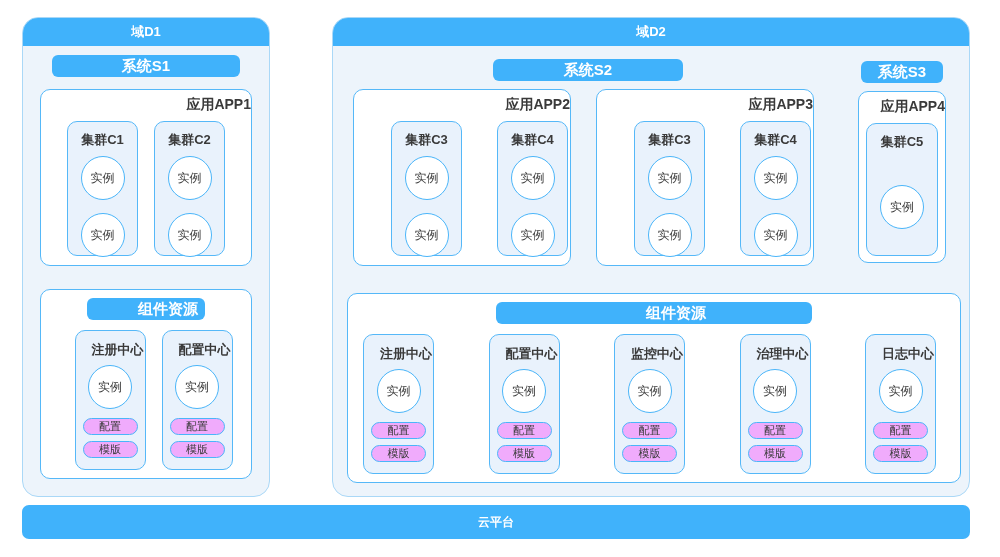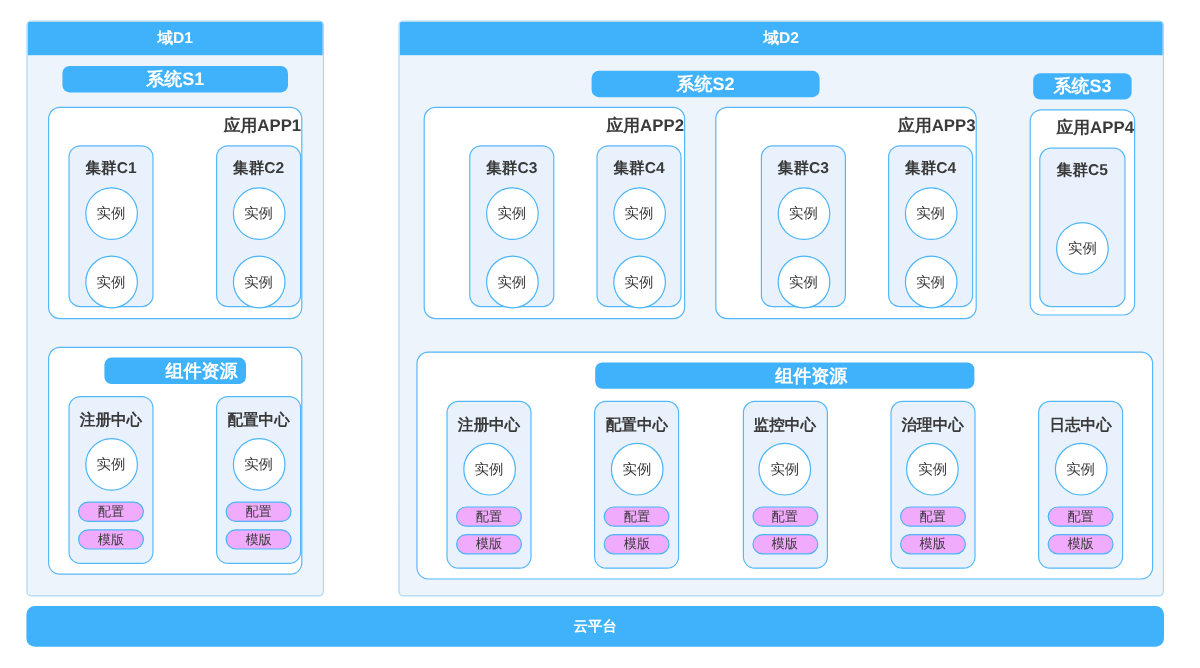--- a/index.html
+++ b/index.html
@@ -9,45 +9,45 @@
     --box-border:#55b8f8;
     --pill-border:#4ab5f9;
     --cluster-bg:#e9f2fc;
     --text-dark:#3a3a3a;
   }
   *{box-sizing:border-box;margin:0;padding:0;}
   body{background:#ffffff;font-family:"Liberation Sans",sans-serif;}
   .canvas{position:relative;width:1000px;height:557px;background:#ffffff;overflow:hidden;}
 
   .domain{position:absolute;background:var(--panel-bg);border:1px solid var(--domain-border);
-          border-radius:4px;overflow:hidden;}
+          border-radius:16px;overflow:hidden;}
   .domain-header{height:28px;background:var(--accent);display:flex;align-items:center;justify-content:center;
           color:#ffffff;font-weight:bold;font-size:13px;}
 
   .badge{background:var(--accent);color:#ffffff;font-weight:bold;font-size:15px;border-radius:6px;
           height:22px;display:flex;align-items:center;justify-content:center;}
   .abs{position:absolute;}
 
   .whitebox{position:absolute;background:#ffffff;border:1px solid var(--box-border);border-radius:10px;}
   .app-title{text-align:right;font-weight:bold;font-size:14px;color:var(--text-dark);margin-top:6px;}
   .row{display:flex;justify-content:center;}
-  .gap34{gap:52px;justify-content:flex-end;}
+  .gap34{gap:16px;}
   .gap35{gap:35px;padding-left:35px;}
   .spread{justify-content:space-between;padding:0 24px;}
 
   .cluster{background:var(--cluster-bg);border:1px solid var(--box-border);border-radius:10px;
           width:71px;height:135px;display:flex;flex-direction:column;align-items:center;}
   .center-box{background:var(--cluster-bg);border:1px solid var(--box-border);border-radius:10px;
           width:71px;height:140px;display:flex;flex-direction:column;align-items:center;}
   .small-title{font-weight:bold;font-size:13px;color:var(--text-dark);}
   .instance{width:44px;height:44px;border-radius:50%;border:1.5px solid var(--pill-border);background:#ffffff;
           display:flex;align-items:center;justify-content:center;font-size:12px;color:var(--text-dark);flex:none;}
   .pill{width:55px;height:17px;border:1px solid var(--pill-border);border-radius:9px;background:#f0abfc;
           display:flex;align-items:center;justify-content:center;font-size:11px;color:var(--text-dark);flex:none;}.mt6{margin-top:6px;}.mt7{margin-top:7px;}.mt8{margin-top:8px;}
-  .mt9{margin-top:9px;}.mt10{margin-top:10px;}.mt13{margin-top:13px;}.mt34{margin-top:34px;}
+  .mt9{margin-top:9px;}.mt10{margin-top:10px;padding-left:15px;}.mt13{margin-top:13px;}.mt34{margin-top:34px;}
   .mx-auto{margin-left:auto;margin-right:auto;padding-left:44px;}
 
   .platform{position:absolute;left:22px;top:505px;width:948px;height:34px;background:var(--accent);
           border-radius:7px;display:flex;align-items:center;justify-content:center;color:#ffffff;
           font-weight:bold;font-size:12px;}
 </style>
 </head>
 <body>
 
 <div class="canvas">

